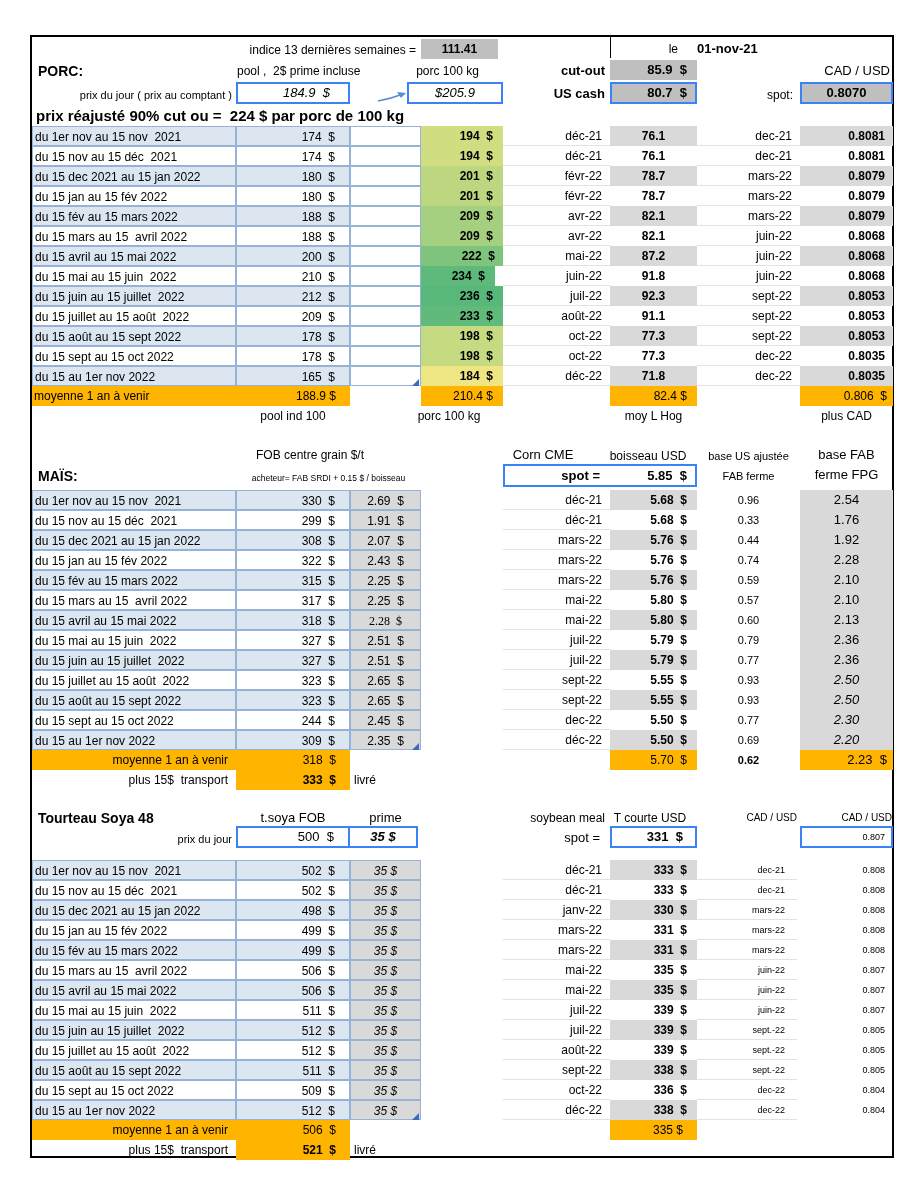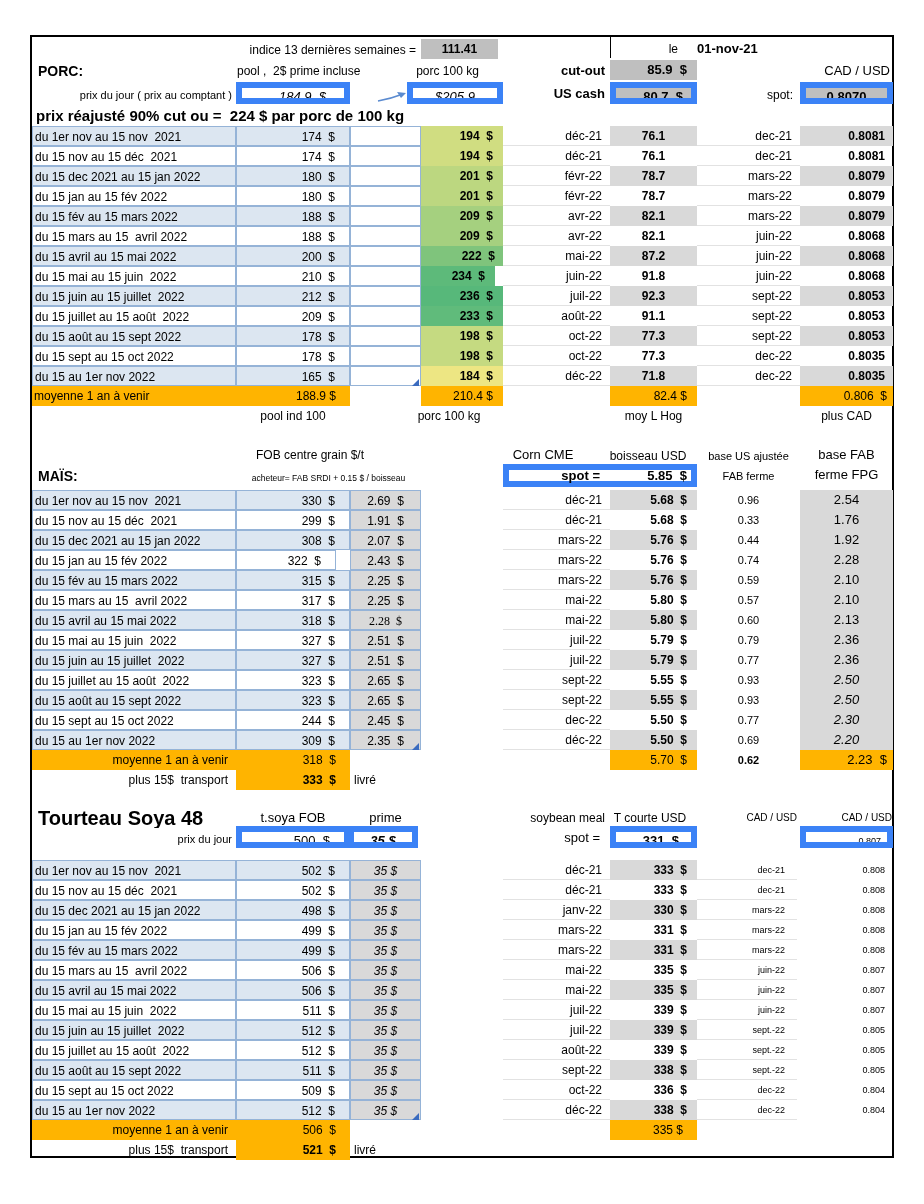--- a/index.html
+++ b/index.html
@@ -15,21 +15,21 @@
   .boxgray{background:#bfbfbf;}
   .orange{background:#ffb400;}
   .b{font-weight:bold;}
   .i{font-style:italic;}
   .r{text-align:right;}
   .c{text-align:center;}
   .mon{text-align:right;padding-right:8px;border-bottom:1px solid #e2e2e2;}
   .sm{font-size:9px;}
   .f11{font-size:11px;}
   .f13{font-size:13px;}
-  .blackbox{border:6px solid #3b82f6;}
+  .blackbox{border:2px solid #3b82f6;}
   .tri{position:absolute;width:0;height:0;border-top:7px solid transparent;
        border-right:7px solid #3a6bbf;}
 </style>
 </head>
 <body>
 
 <div id="page">
 
   <div class="abs frame" style="left:30px;top:35px;width:864px;height:1123px;"></div>
   <div class="abs" style="left:610px;top:35px;width:1px;height:23px;background:#000;"></div>
@@ -208,21 +208,21 @@
       <div class="cell c f11" style="left: 697px; top: 510px; width: 103px;">0.33</div>
       <div class="cell graycell c f13" style="left: 800px; top: 510px; width: 93px;">1.76</div>
       <div class="cell bord blue" style="left: 32px; top: 530px; width: 204px; padding-left: 2px;">du 15 dec 2021 au 15 jan 2022</div>
       <div class="cell bord blue r" style="left: 236px; top: 530px; width: 114px; padding-right: 14px;">308  $</div>
       <div class="cell bord graycell c" style="left: 350px; top: 530px; width: 71px;">2.07  $</div>
       <div class="cell mon" style="left: 503px; top: 530px; width: 107px;">mars-22</div>
       <div class="cell graycell  b r" style="left: 610px; top: 530px; width: 87px; padding-right: 10px;">5.76  $</div>
       <div class="cell c f11" style="left: 697px; top: 530px; width: 103px;">0.44</div>
       <div class="cell graycell c f13" style="left: 800px; top: 530px; width: 93px;">1.92</div>
       <div class="cell bord " style="left: 32px; top: 550px; width: 204px; padding-left: 2px;">du 15 jan au 15 fév 2022</div>
-      <div class="cell bord  r" style="left: 236px; top: 550px; width: 100px; padding-right: 14px;">322  $</div>
+      <div class="cell bord  r" style="left: 236px; top: 550px; width: 114px; padding-right: 14px;">322  $</div>
       <div class="cell bord graycell c" style="left: 350px; top: 550px; width: 71px;">2.43  $</div>
       <div class="cell mon" style="left: 503px; top: 550px; width: 107px;">mars-22</div>
       <div class="cell  b r" style="left: 610px; top: 550px; width: 87px; padding-right: 10px;">5.76  $</div>
       <div class="cell c f11" style="left: 697px; top: 550px; width: 103px;">0.74</div>
       <div class="cell graycell c f13" style="left: 800px; top: 550px; width: 93px;">2.28</div>
       <div class="cell bord blue" style="left: 32px; top: 570px; width: 204px; padding-left: 2px;">du 15 fév au 15 mars 2022</div>
       <div class="cell bord blue r" style="left: 236px; top: 570px; width: 114px; padding-right: 14px;">315  $</div>
       <div class="cell bord graycell c" style="left: 350px; top: 570px; width: 71px;">2.25  $</div>
       <div class="cell mon" style="left: 503px; top: 570px; width: 107px;">mars-22</div>
       <div class="cell graycell  b r" style="left: 610px; top: 570px; width: 87px; padding-right: 10px;">5.76  $</div>
@@ -288,21 +288,21 @@
 
   <div class="cell orange r" style="left:32px;top:750px;width:204px;padding-right:8px;">moyenne 1 an à venir</div>
   <div class="cell orange r" style="left:236px;top:750px;width:114px;padding-right:14px;">318  $</div>
   <div class="cell orange r" style="left:610px;top:750px;width:87px;padding-right:10px;">5.70  $</div>
   <div class="cell b c f11" style="left:697px;top:750px;width:103px;">0.62</div>
   <div class="cell orange r f13" style="left:800px;top:750px;width:93px;padding-right:6px;">2.23  $</div>
   <div class="cell r" style="left:32px;top:770px;width:204px;padding-right:8px;">plus 15$  transport</div>
   <div class="cell orange b r" style="left:236px;top:770px;width:114px;padding-right:14px;">333  $</div>
   <div class="cell" style="left:354px;top:770px;width:60px;">livré</div>
 
-  <div class="abs b" style="left:38px;top:808px;width:180px;height:20px;font-size:20px;line-height:20px;">Tourteau Soya 48</div>
+  <div class="abs b" style="left:38px;top:808px;width:180px;height:20px;font-size:14px;line-height:20px;">Tourteau Soya 48</div>
   <div class="abs c" style="left:236px;top:809px;width:114px;height:18px;font-size:13px;line-height:18px;">t.soya FOB</div>
   <div class="abs c" style="left:350px;top:809px;width:71px;height:18px;font-size:13px;line-height:18px;">prime</div>
   <div class="abs r" style="left:503px;top:809px;width:102px;height:18px;font-size:12px;line-height:18px;">soybean meal</div>
   <div class="abs c" style="left:600px;top:809px;width:100px;height:18px;font-size:12px;line-height:18px;">T courte USD</div>
   <div class="abs r" style="left:697px;top:810px;width:100px;height:16px;font-size:10px;line-height:16px;">CAD / USD</div>
   <div class="abs r" style="left:800px;top:810px;width:92px;height:16px;font-size:10px;line-height:16px;">CAD / USD</div>
 
   <div class="abs r" style="left:60px;top:830px;width:172px;height:18px;font-size:11px;line-height:18px;">prix du jour</div>
   <div class="abs blackbox r" style="left:236px;top:826px;width:114px;height:22px;font-size:13px;line-height:18px;padding-right:14px;">500  $</div>
   <div class="abs blackbox b i c" style="left:348px;top:826px;width:70px;height:22px;font-size:13px;line-height:18px;">35 $</div>

